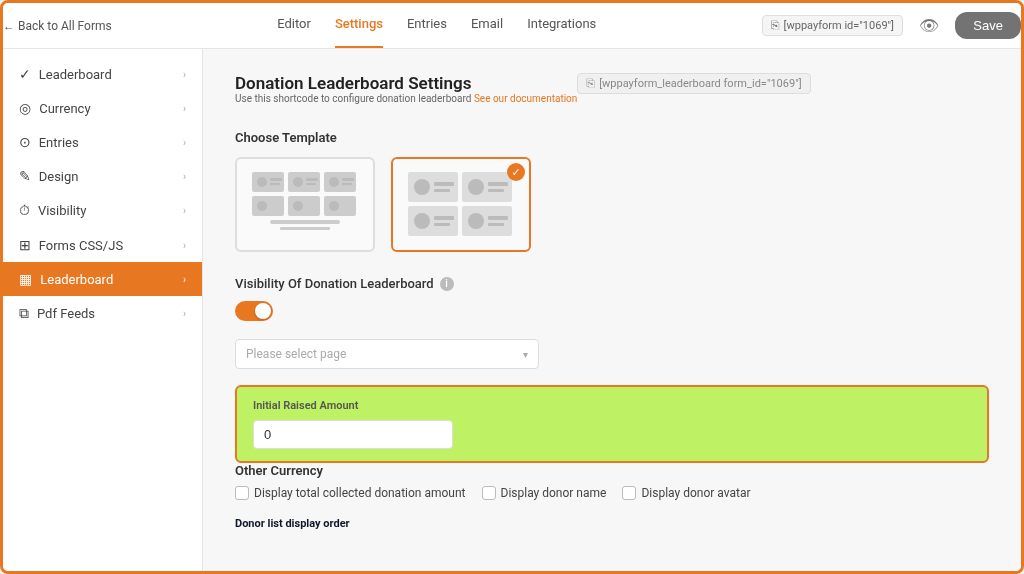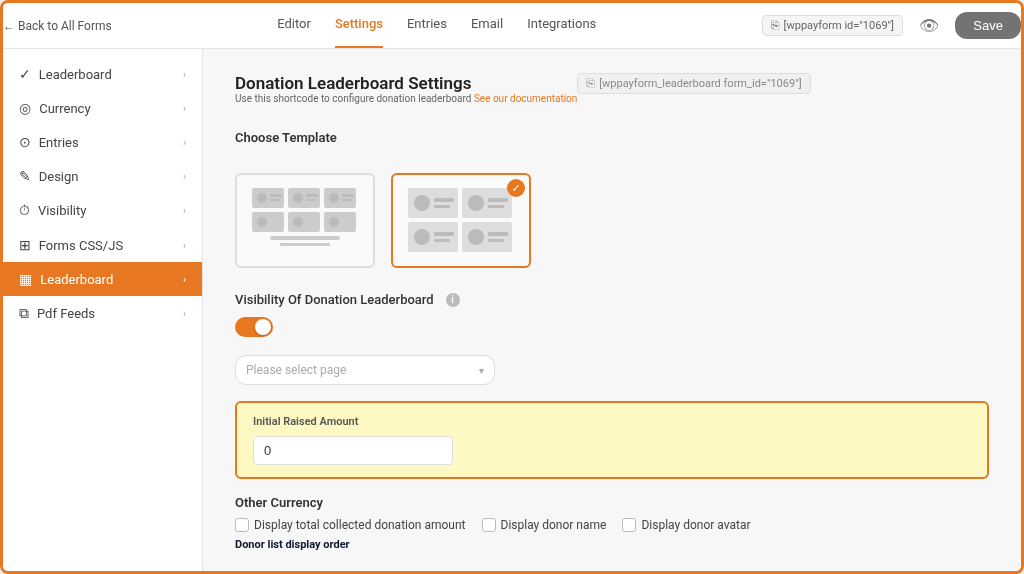--- a/index.html
+++ b/index.html
@@ -169,21 +169,21 @@
       margin-bottom: 20px;
     }
     .content-desc a {
       color: #e87722;
       text-decoration: none;
     }
     .section-label {
       font-size: 13px;
       font-weight: 600;
       color: #333;
-      margin-bottom: 28px;
+      margin-bottom: 12px;
     }
     
     .template-row {
       display: flex;
       gap: 16px;
       margin-bottom: 24px;
     }
     .template-card {
       width: 140px;
       height: 95px;
@@ -224,21 +224,21 @@
     .visibility-section {
       margin-bottom: 18px;
     }
     .visibility-label {
       font-size: 13px;
       font-weight: 500;
       color: #333;
       margin-bottom: 10px;
       display: flex;
       align-items: center;
-      gap: 12px;
+      gap: 6px;
     }
     .info-icon {
       width: 14px;
       height: 14px;
       background: #bbb;
       border-radius: 50%;
       color: #fff;
       font-size: 10px;
       display: inline-flex;
       align-items: center;
@@ -266,39 +266,38 @@
     .donor-section {
       margin-bottom: 16px;
     }
     .donor-label {
       font-size: 13px;
       font-weight: 500;
       color: #333;
       margin-bottom: 8px;
     }
     .select-box {
-      width: 260px;
+      width: 304px;
       border: 1px solid #ddd;
-      border-radius: 11px;
+      border-radius: 4px;
       padding: 7px 10px;
       background: #fff;
       color: #aaa;
       font-size: 12px;
       display: flex;
       align-items: center;
       justify-content: space-between;
       cursor: pointer;
     }
     
     .raised-section {
       border: 2px solid #e87722;
       border-radius: 6px;
       padding: 12px 16px;
-      background: #fef9c3;
-      margin-bottom: 16px;
+      background: #bef264;
     }
     .raised-section-label {
       font-size: 11px;
       font-weight: 600;
       color: #555;
       margin-bottom: 8px;
     }
     .raised-input {
       border: 1px solid #ddd;
       border-radius: 4px;
@@ -312,21 +311,21 @@
     .other-settings-label {
       font-size: 13px;
       font-weight: 600;
       color: #333;
       margin-bottom: 8px;
     }
     .checkboxes-row {
       display: flex;
       gap: 16px;
       align-items: flex-end;
-      margin-bottom: 6px;
+      margin-bottom: 17px;
     }
     .checkbox-item {
       display: flex;
       align-items: center;
       gap: 5px;
       font-size: 12px;
       color: #444;
       cursor: pointer;
     }
     .checkbox-box {

